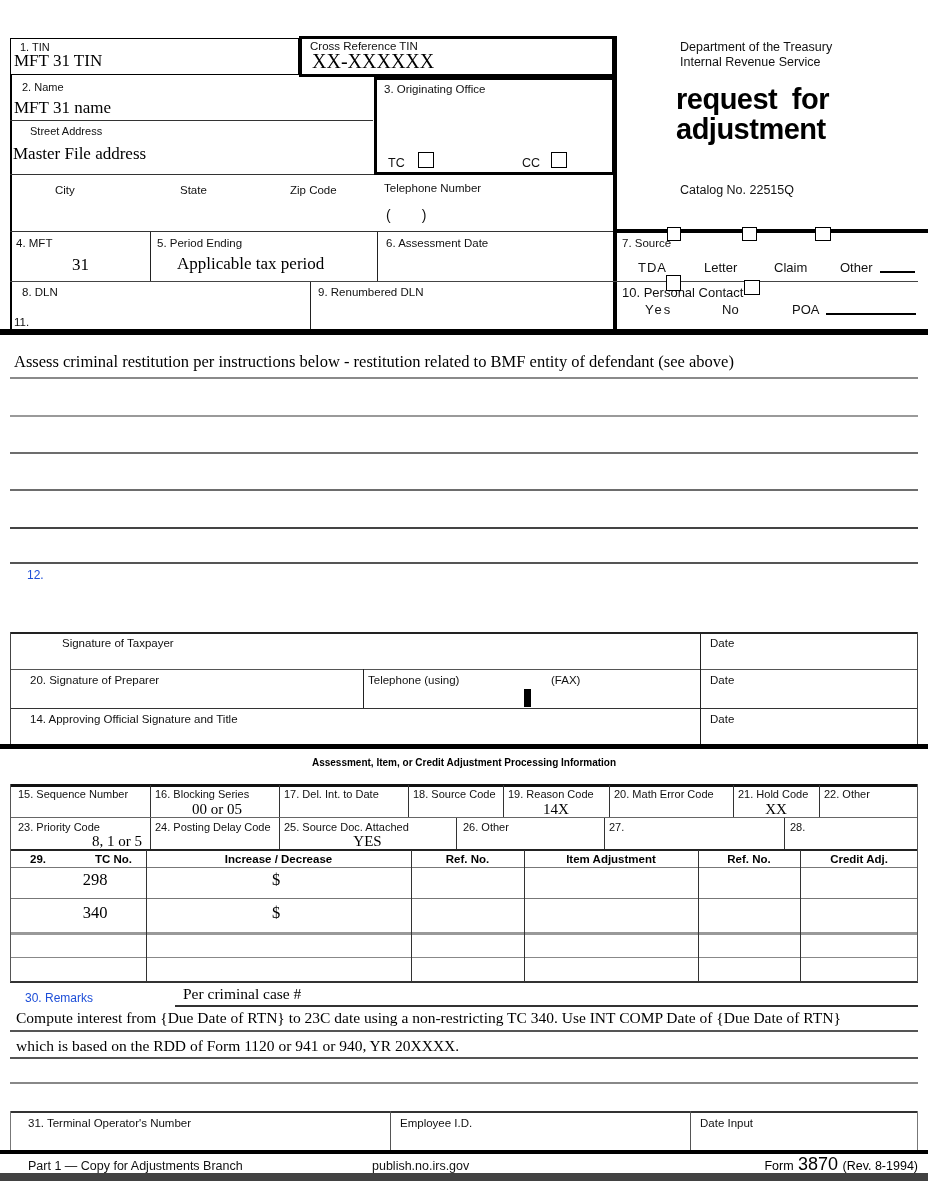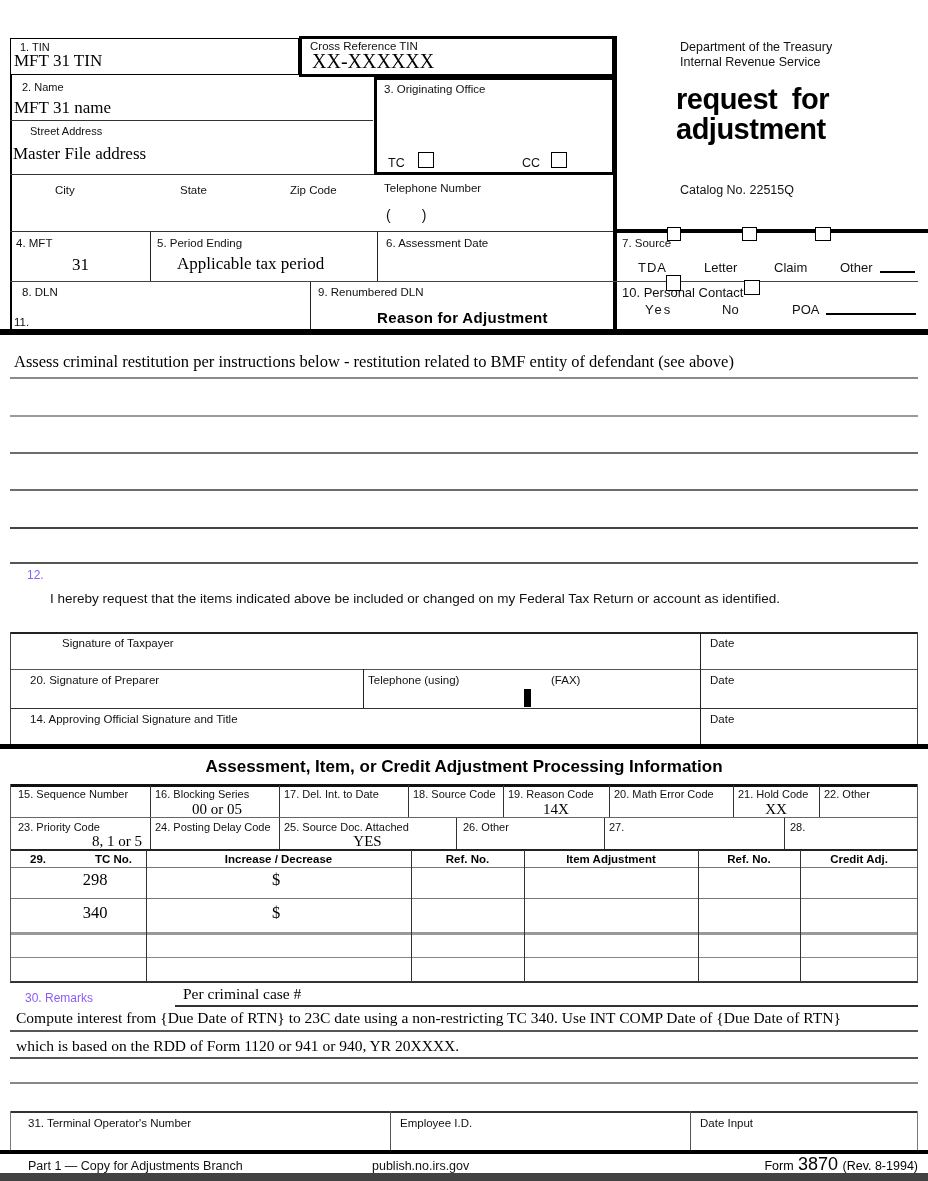--- a/index.html
+++ b/index.html
@@ -1,21 +1,21 @@
 <!DOCTYPE html>
 <html><head>
 <meta charset="utf-8">
 <style>
   *{margin:0;padding:0;box-sizing:border-box}
   html,body{background:#fff}
   .sheet{position:relative;width:928px;height:1181px;background:#fff;color:#000;
          font-family:"Liberation Sans",sans-serif;overflow:hidden}
   .a{position:absolute}
   .lbl{position:absolute;font-size:11px;color:#111;white-space:nowrap}
-  .lbl12{position:absolute;font-size:12px;color:#8b5cf6;white-space:nowrap}
+  .lbl12{position:absolute;font-size:12px;color:#1d4ed8;white-space:nowrap}
   .val{position:absolute;font-family:"Liberation Serif",serif;font-size:17px;white-space:nowrap}
   .val15{position:absolute;font-family:Liberation Serif, serif;font-size:15.5px;white-space:nowrap}
   .ln{position:absolute;background:#000}
   .bx{position:absolute;border:1.5px solid #000}
   .bx3{position:absolute;border:3px solid #000}
   .cb{position:absolute;border:1.6px solid #000;background:#fff}
   .ctr{text-align:center}
   .hdr-big{position:absolute;font-size:29px;line-height:30px;font-weight:bold;word-spacing:7px;letter-spacing:-.5px}
   .thdr{position:absolute;font-size:11.5px;font-weight:bold;white-space:nowrap}
 </style>
@@ -80,63 +80,61 @@
   <div class="lbl" style="left:704px;top:260px;font-size:13px">Letter</div>
   <div class="lbl" style="left:774px;top:260px;font-size:13px">Claim</div>
   <div class="lbl" style="left:840px;top:260px;font-size:13px">Other</div>
   <div class="ln" style="left:880px;top:271px;width:35px;height:1.5px"></div>
 
   <div class="ln" style="left:10px;top:281px;width:908px;height:1px;background:#444"></div>
   <div class="ln" style="left:310px;top:282px;width:1px;height:48px;background:#222"></div>
   <div class="lbl" style="left:22px;top:286px;font-size:11.5px">8. DLN</div>
   <div class="lbl" style="left:318px;top:286px;font-size:11.5px">9. Renumbered DLN</div>
   <div class="lbl" style="left:14px;top:316px;font-size:11.5px">11.</div>
-  <div class="a ctr" style="left:310px;top:309px;width:305px;font-size:15px;font-weight:bold;letter-spacing:.3px">Reason for Adjustment</div>
 
   <div class="lbl" style="left:622px;top:285px;font-size:13px">10. Personal Contact</div>
   <div class="cb" style="left:666px;top:275px;width:15px;height:16px"></div>
   <div class="cb" style="left:744px;top:280px;width:16px;height:15px"></div>
   <div class="lbl" style="left:645px;top:302px;font-size:13px;letter-spacing:2px">Yes</div>
   <div class="lbl" style="left:722px;top:302px;font-size:13px">No</div>
   <div class="lbl" style="left:792px;top:302px;font-size:13px">POA</div>
   <div class="ln" style="left:826px;top:313px;width:90px;height:1.5px"></div>
 
   <div class="ln" style="left:0;top:329px;width:928px;height:6px"></div>
 
   <div class="val" style="left:14px;top:352px;font-size:16.5px">Assess criminal restitution per instructions below - restitution related to BMF entity of defendant (see above)</div>
   <div class="ln" style="left:10px;top:377px;width:908px;height:2px;background:#8a8a8a"></div>
   <div class="ln" style="left:10px;top:415px;width:908px;height:1.5px;background:#9a9a9a"></div>
   <div class="ln" style="left:10px;top:452px;width:908px;height:2px;background:#6d6d6d"></div>
   <div class="ln" style="left:10px;top:489px;width:908px;height:2px;background:#6d6d6d"></div>
   <div class="ln" style="left:10px;top:527px;width:908px;height:1.5px;background:#444"></div>
 
   <div class="ln" style="left:10px;top:562px;width:908px;height:2px;background:#555"></div>
   <div class="lbl12" style="left:27px;top:568px">12.</div>
-  <div class="lbl" style="left:50px;top:591px;font-size:13.5px">I hereby request  that the items  indicated above  be included or  changed  on my  Federal Tax Return  or account  as identified.</div>
 
   <div class="ln" style="left:10px;top:632px;width:908px;height:1.5px;background:#222"></div>
   <div class="ln" style="left:10px;top:669px;width:908px;height:1px;background:#555"></div>
   <div class="ln" style="left:10px;top:708px;width:908px;height:1px;background:#333"></div>
   <div class="ln" style="left:0;top:744px;width:928px;height:5px"></div>
   <div class="ln" style="left:10px;top:632px;width:1px;height:112px;background:#444"></div>
   <div class="ln" style="left:917px;top:632px;width:1px;height:112px;background:#444"></div>
   <div class="ln" style="left:700px;top:632px;width:1px;height:112px;background:#222"></div>
   <div class="ln" style="left:363px;top:669px;width:1px;height:39px;background:#222"></div>
 
   <div class="lbl" style="left:62px;top:637px;font-size:11.5px">Signature of Taxpayer</div>
   <div class="lbl" style="left:710px;top:637px;font-size:11.5px">Date</div>
   <div class="lbl" style="left:30px;top:674px;font-size:11.5px">20. Signature of Preparer</div>
   <div class="lbl" style="left:368px;top:674px;font-size:11.5px">Telephone (using)</div>
   <div class="lbl" style="left:551px;top:674px;font-size:11.5px">(FAX)</div>
   <div class="lbl" style="left:710px;top:674px;font-size:11.5px">Date</div>
   <div class="ln" style="left:524px;top:689px;width:7px;height:18px"></div>
   <div class="lbl" style="left:30px;top:713px;font-size:11.5px">14. Approving Official Signature and Title</div>
   <div class="lbl" style="left:710px;top:713px;font-size:11.5px">Date</div>
 
-  <div class="a ctr" style="left:0;top:757px;width:928px;font-size:17px;font-weight:bold">Assessment, Item, or Credit  Adjustment  Processing Information</div>
+  <div class="a ctr" style="left:0;top:757px;width:928px;font-size:10px;font-weight:bold">Assessment, Item, or Credit  Adjustment  Processing Information</div>
 
   <div class="ln" style="left:10px;top:784px;width:908px;height:2.5px;background:#111"></div>
   <div class="ln" style="left:10px;top:817px;width:908px;height:1px;background:#666"></div>
   <div class="ln" style="left:10px;top:849px;width:908px;height:2px;background:#222"></div>
   <div class="ln" style="left:10px;top:867px;width:908px;height:1px;background:#777"></div>
   <div class="ln" style="left:10px;top:898px;width:908px;height:1px;background:#777"></div>
   <div class="ln" style="left:10px;top:932px;width:908px;height:3px;background:#999"></div>
   <div class="ln" style="left:10px;top:957px;width:908px;height:1px;background:#888"></div>
   <div class="ln" style="left:10px;top:981px;width:908px;height:1.5px;background:#333"></div>
   <div class="ln" style="left:10px;top:784px;width:1px;height:198px;background:#555"></div>

